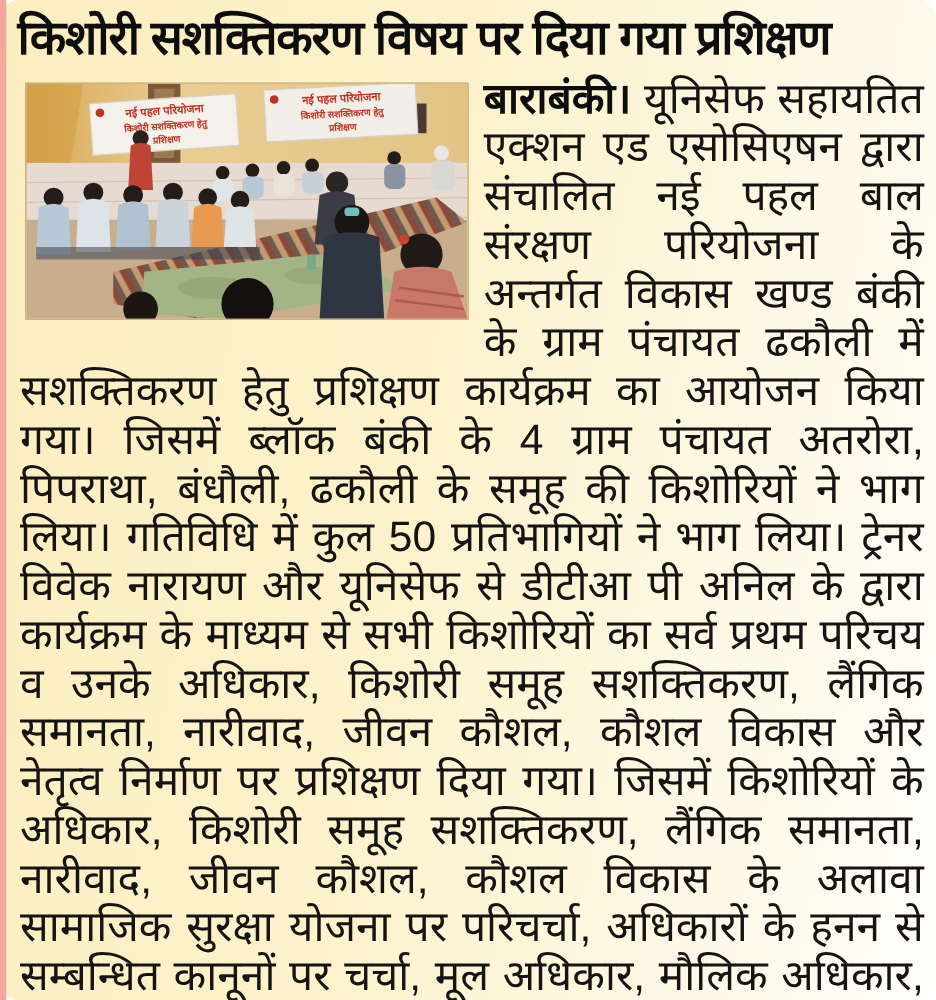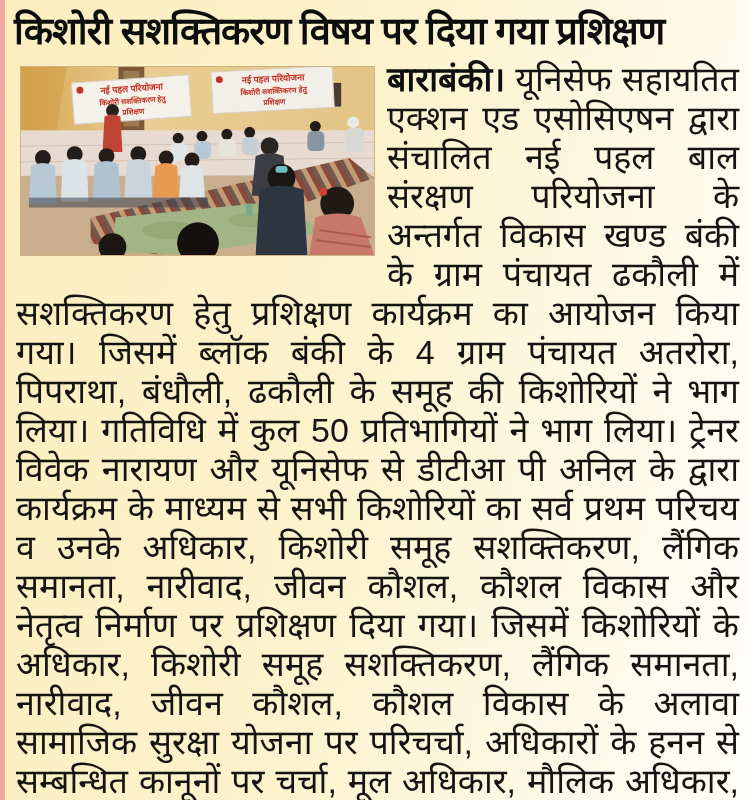--- a/index.html
+++ b/index.html
@@ -5,20 +5,21 @@
   html,body{margin:0;padding:0;}
   body{
     width:749px;height:800px;overflow:hidden;
     font-family:"Liberation Sans", sans-serif;
     background:#fff;
   }
   .clipping{
     position:relative;width:749px;height:800px;
     background:linear-gradient(100deg,#fbeebf 0%,#fcf2cc 45%,#fefcf1 90%,#fffef9 100%);
     box-sizing:border-box;
+    border-radius:15px;
   }
   .left-strip{
     position:absolute;left:0;top:0;width:5px;height:800px;
     background:#f2a79e;
   }
   .headline{
     margin:0;padding:8px 8px 4px 14px;
     font-size:38px;line-height:46px;font-weight:bold;color:#0d0d0d;
     letter-spacing:-1px;white-space:nowrap;overflow:hidden;
   }

